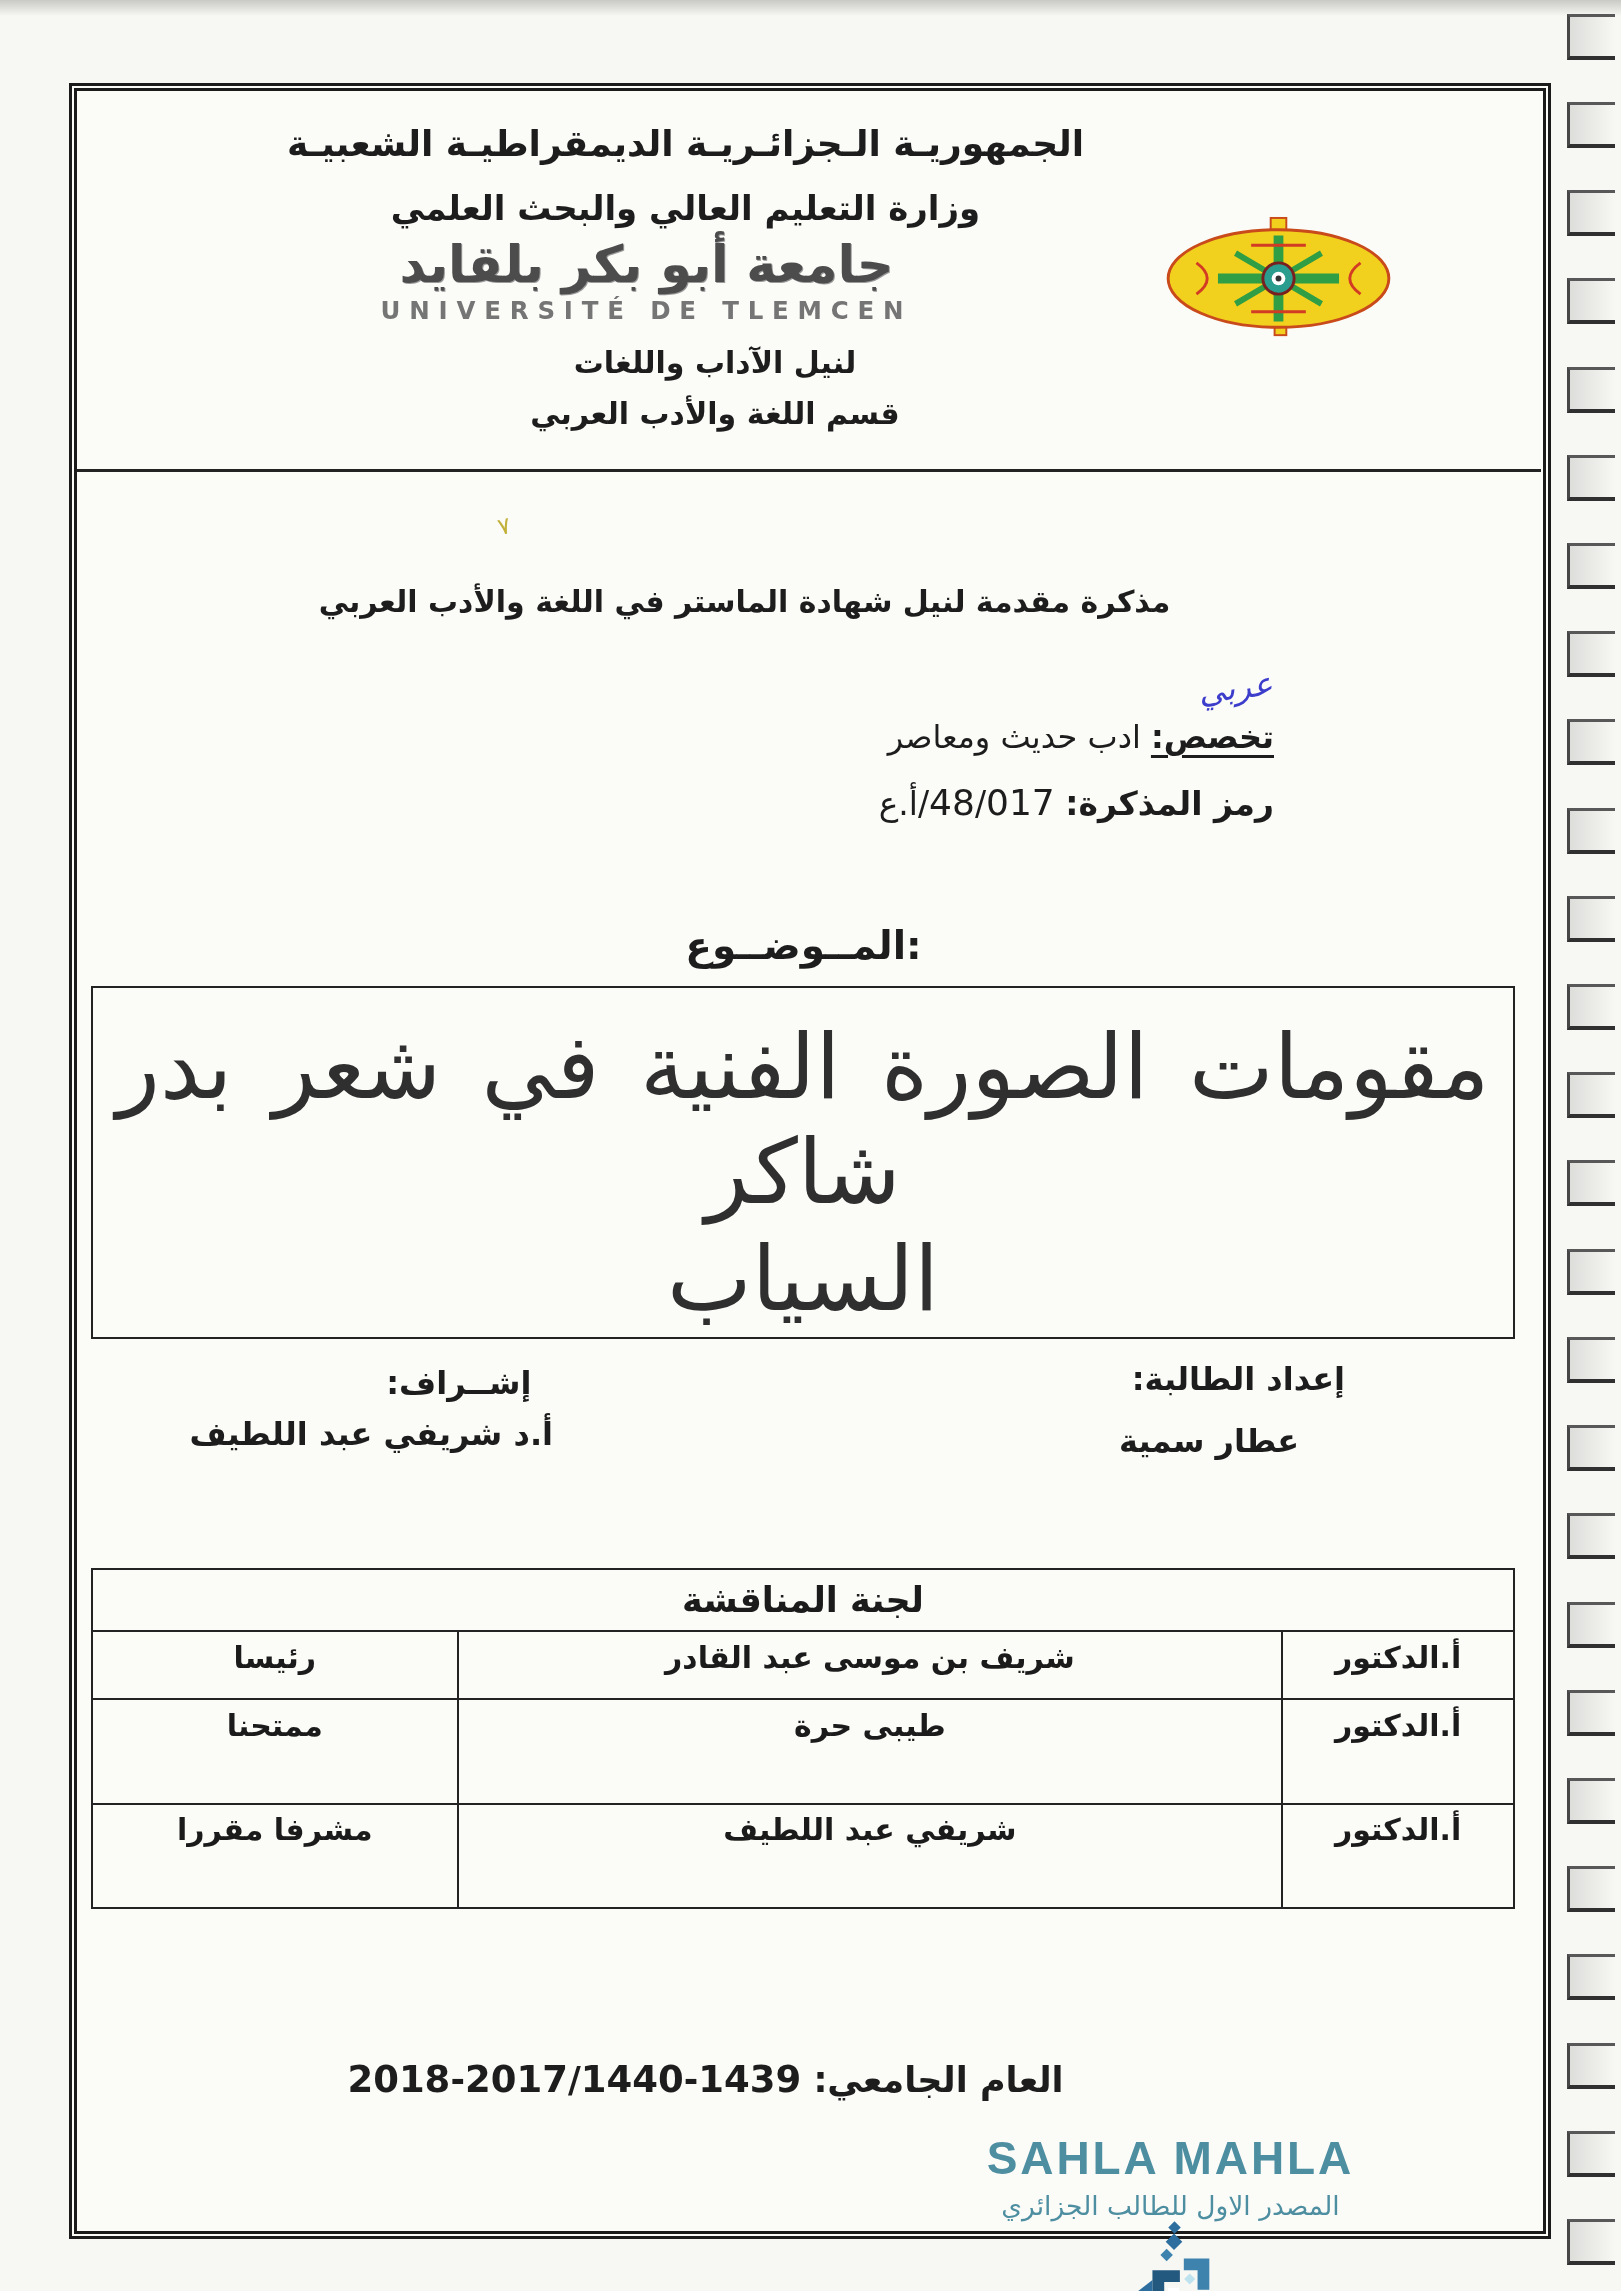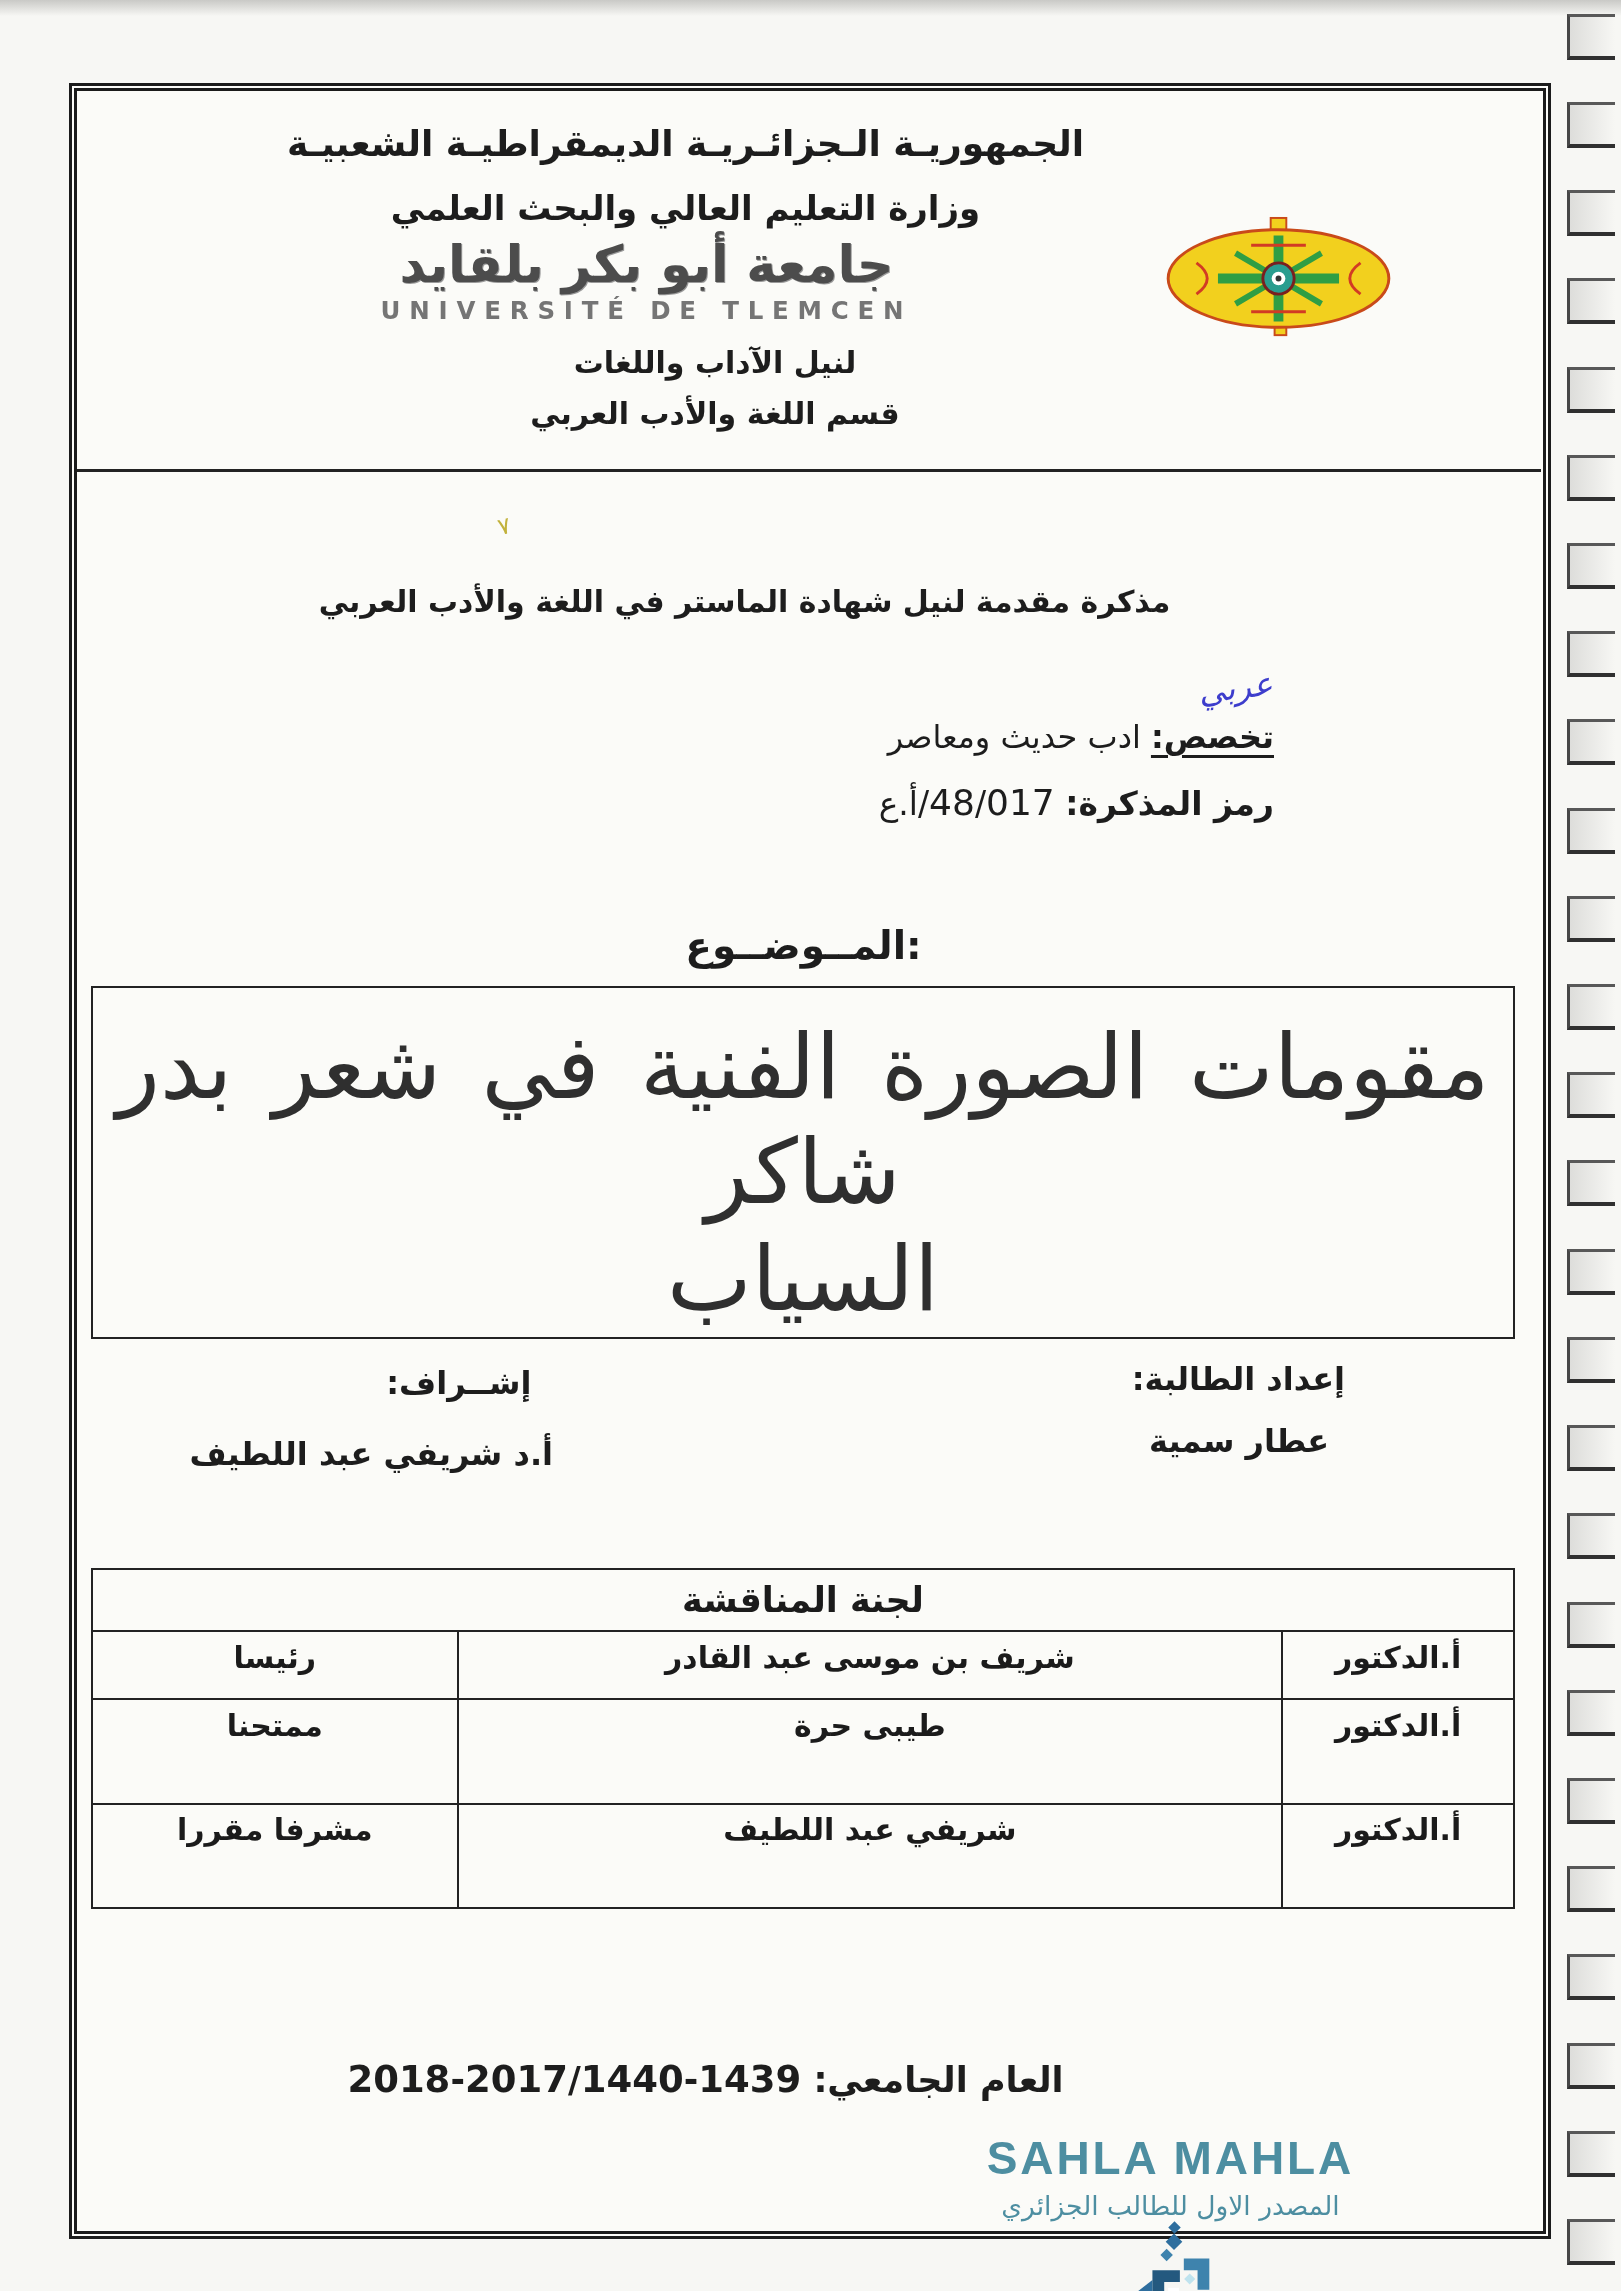--- a/index.html
+++ b/index.html
@@ -33,24 +33,24 @@
   .handnote{left:1198px;top:668px;font-size:33px;color:#3d3dcc;font-style:italic;
             transform:rotate(-7deg);}
   .memo-code{right:347px;top:782px;font-size:33px;text-align:right;}
   .memo-code bdi{font-size:36px;}
   .subject{left:284px;top:923px;width:1039px;font-size:39px;}
   .title-box{left:91px;top:986px;width:1424px;height:353px;border:2.9px solid #232323;
              box-sizing:border-box;}
   .title-l1{margin-top:25.5px;font-size:90px;color:#2f2f2f;word-spacing:11.8px;text-align:center;direction:rtl;}
   .title-l2{margin-top:2px;font-size:90px;color:#2f2f2f;text-align:center;direction:rtl;}
   .prepared{right:276px;top:1360px;text-align:right;font-size:32px;}
-  .prepared .name{margin-top:23.5px;margin-left:0;padding-left:0;margin-right:16px;}
+  .prepared .name{margin-top:23.5px;margin-left:0;padding-left:0;margin-right:46px;}
   .superv{right:1068px;top:1364px;text-align:right;font-size:32px;}
   .superv .lbl{margin-right:21.6px;}
-  .superv .name{margin-top:33px;}
+  .superv .name{margin-top:13px;}
   table.committee{position:absolute;left:91px;top:1568px;width:1424px;border-collapse:collapse;
         direction:rtl;}
   table.committee th,table.committee td{border:2.9px solid #232323;font-size:30px;font-weight:bold;
         text-align:center;vertical-align:top;padding-top:7.8px;color:#1b1b1b;}
   table.committee th{height:59px;font-size:35px;vertical-align:middle;padding-top:0;}
   tr.r1 td{height:57px;}
   tr.r2 td{height:94px;}
   tr.r3 td{height:94px;}
   .year{left:274px;top:2058px;width:863px;font-size:35px;}
   .year bdi{font-size:37px;}

